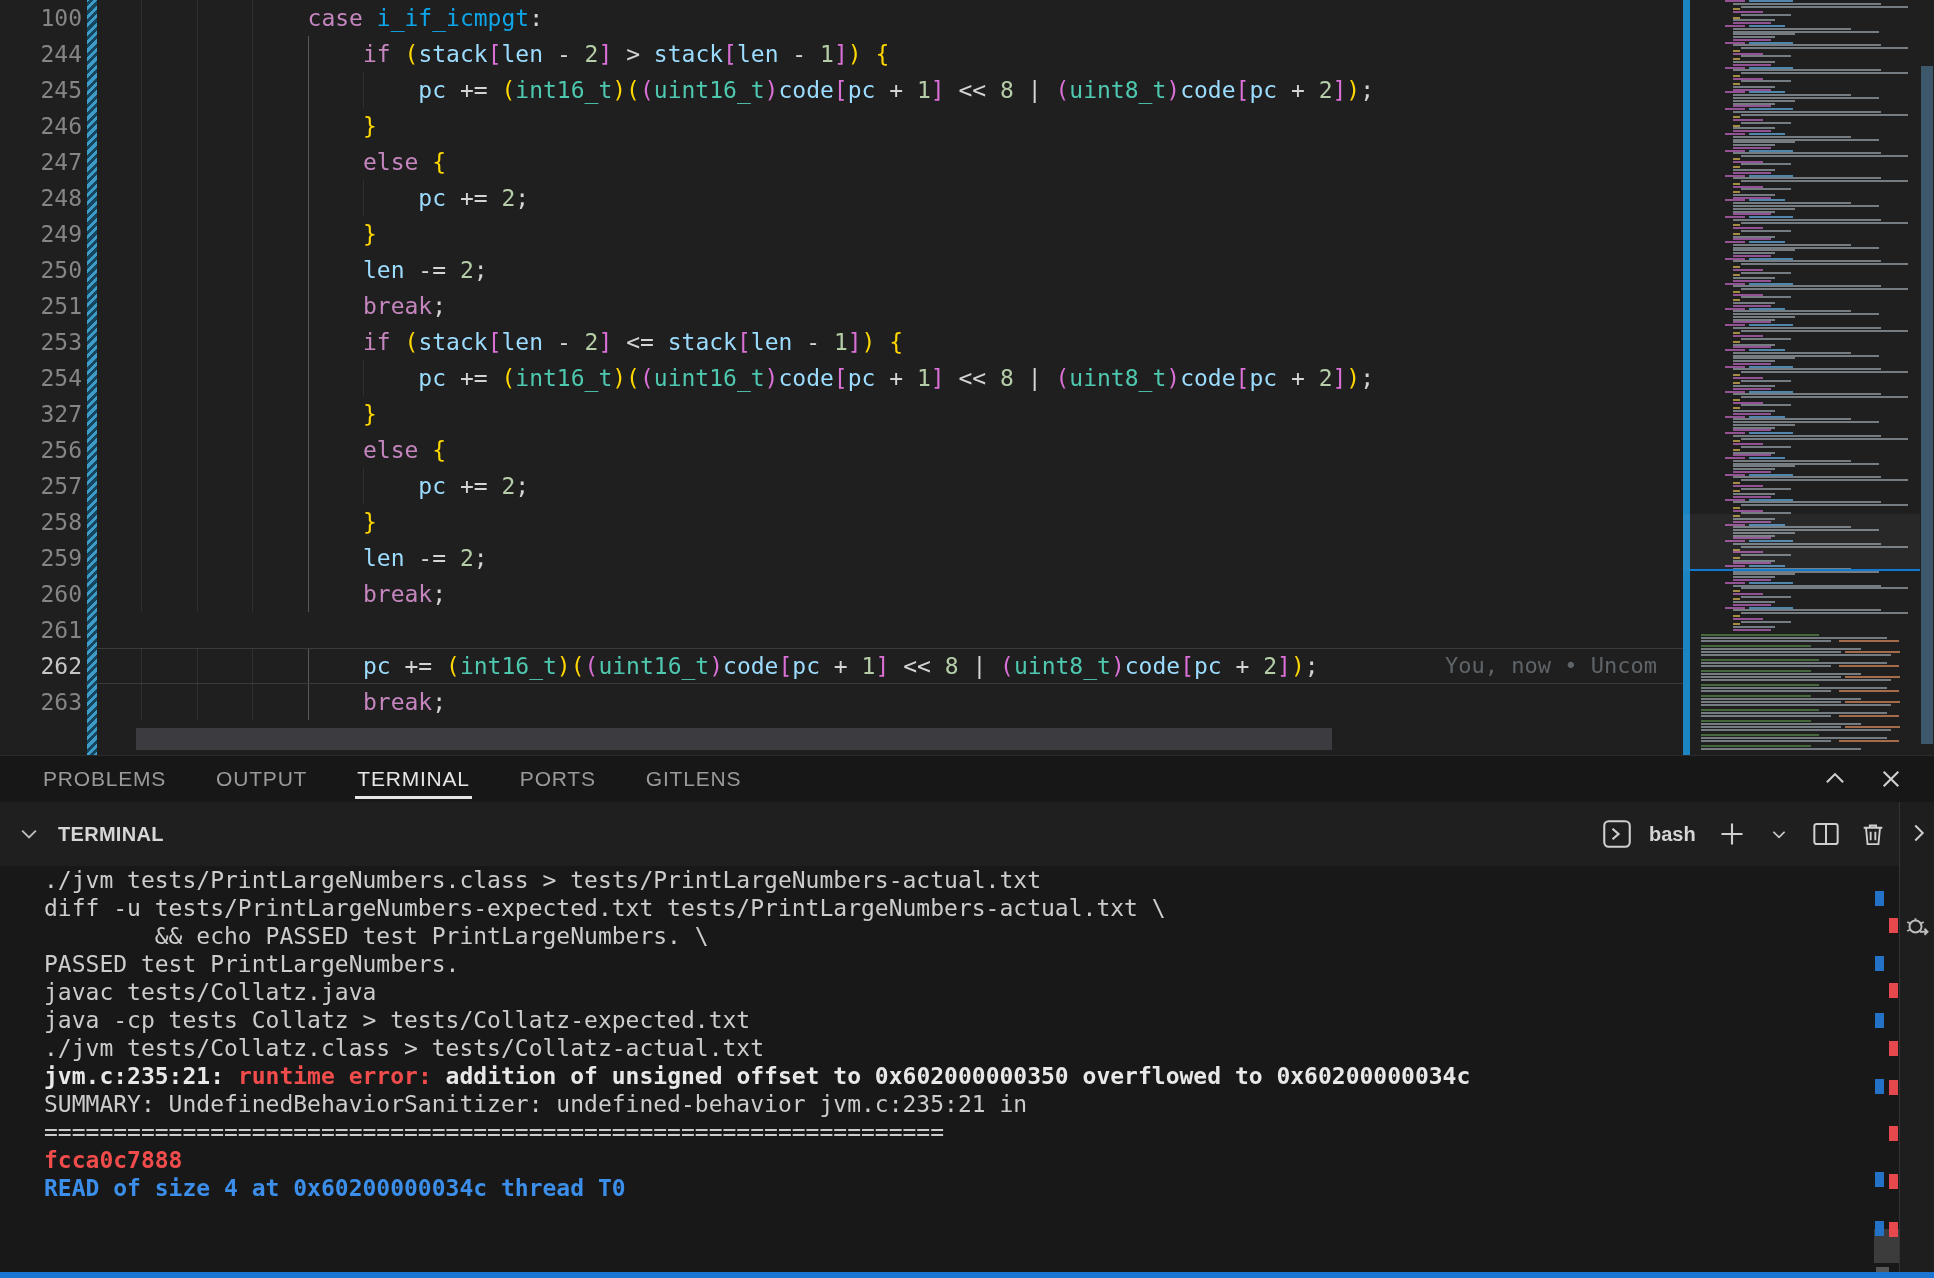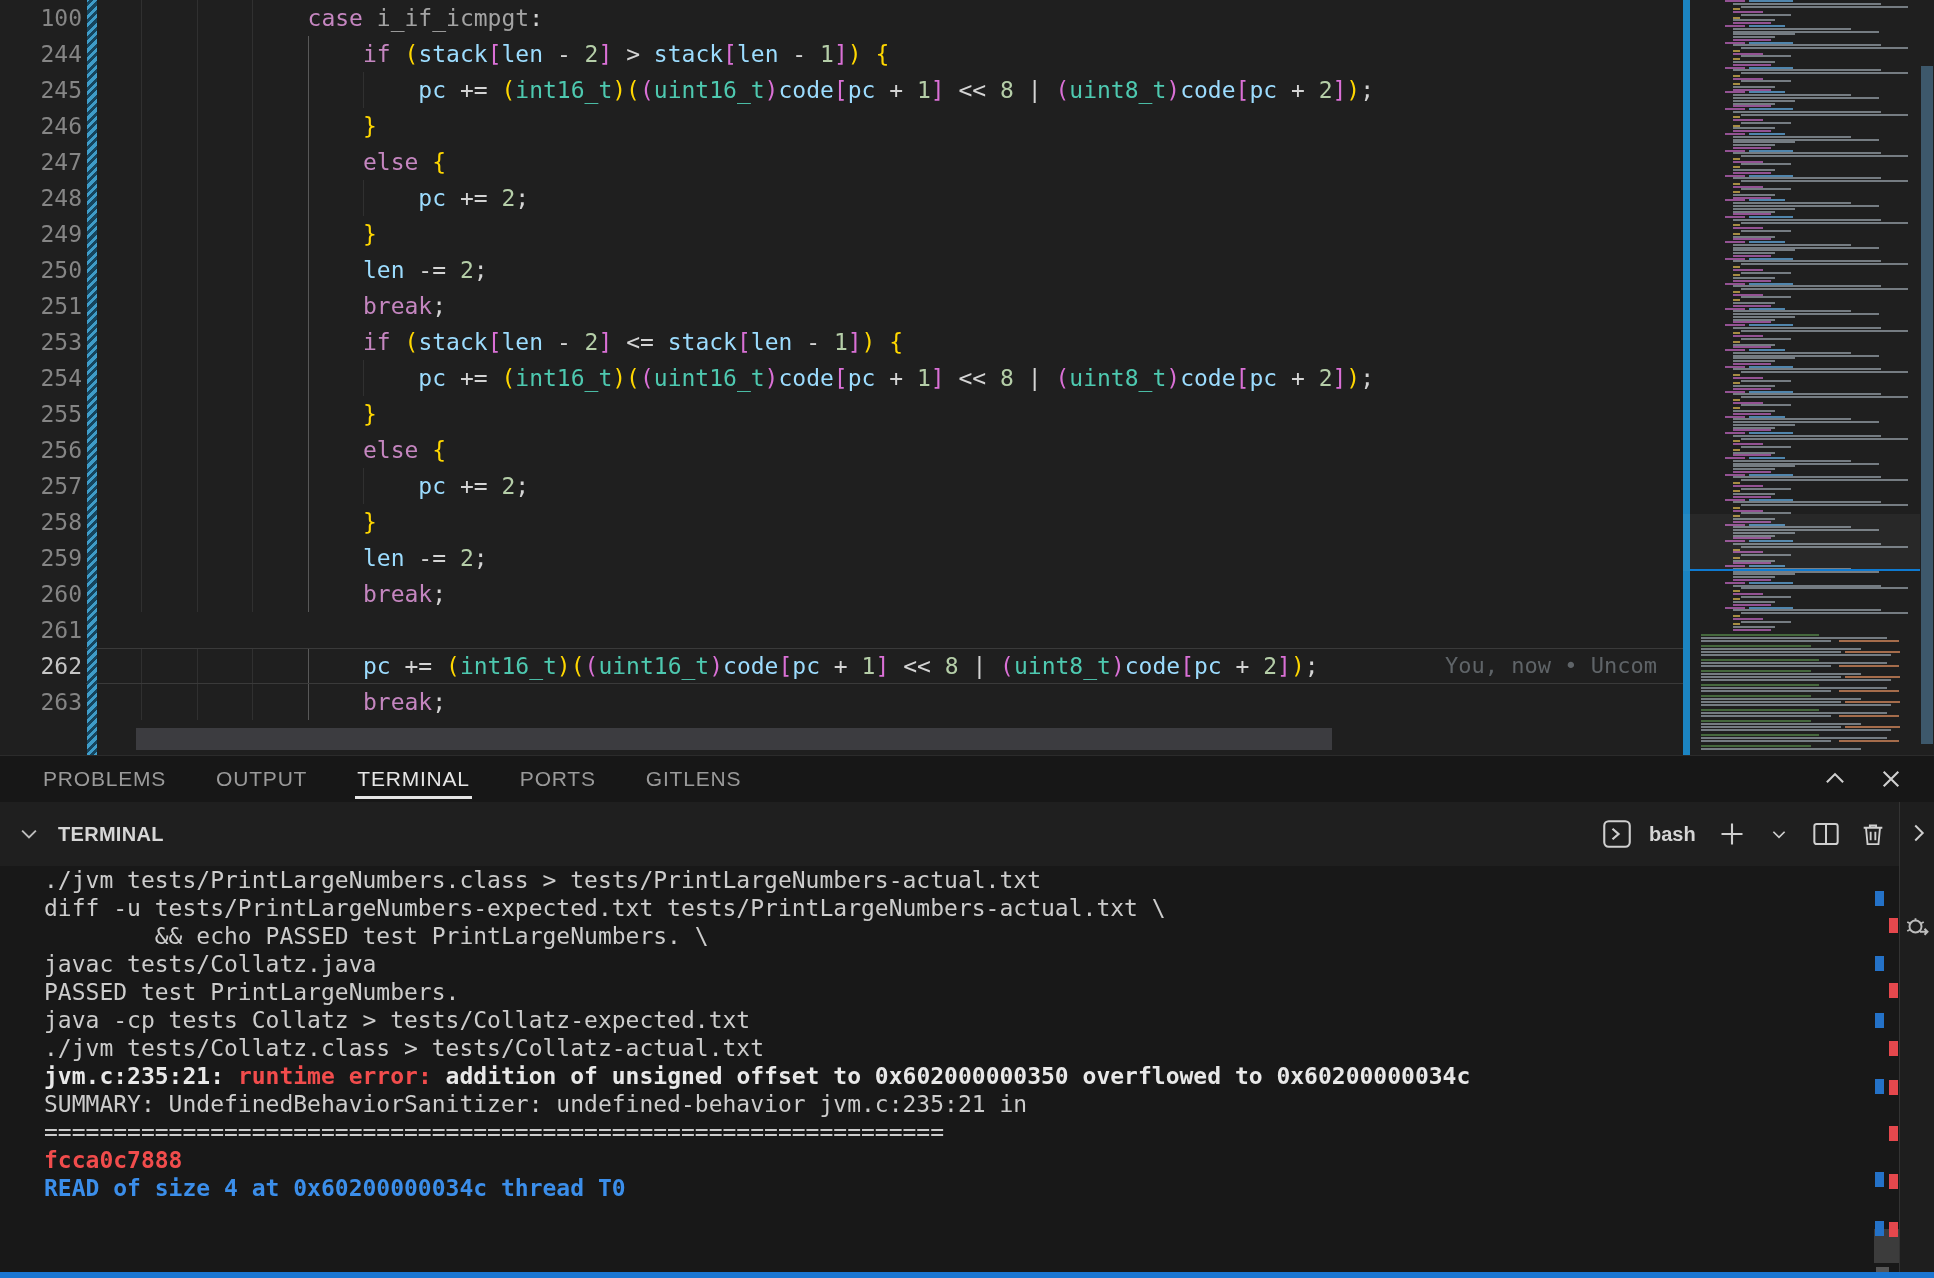--- a/index.html
+++ b/index.html
@@ -11,21 +11,21 @@
   #lines { position:absolute; left:0; top:0; width:1683px; height:756px; overflow:hidden; }
   .row { position:relative; height:36px; font-family:"DejaVu Sans Mono", monospace;
          font-size:23px; line-height:36px; white-space:pre; }
   .ln { position:absolute; left:0; top:0; width:82px; text-align:right; color:#858585; }
   .code { position:absolute; left:86px; top:0; }
   .row.cur .ln { color:#c6c6c6; }
   .row.cur::after { content:''; position:absolute; left:86px; right:0; top:0; bottom:0;
         border-top:1px solid #3a3a3a; border-bottom:1px solid #3a3a3a; pointer-events:none; }
   .guide { position:absolute; top:0; bottom:0; width:1px; background:#303030; }
   .guide.act { background:#585858; }
-  .tk-kw{color:#C586C0} .tk-var{color:#9CDCFE} .tk-cst{color:#a3a3a3} .tk-typ{color:#4EC9B0}
+  .tk-kw{color:#C586C0} .tk-var{color:#9CDCFE} .tk-cst{color:#0ea5e9} .tk-typ{color:#4EC9B0}
   .tk-num{color:#B5CEA8} .tk-op{color:#D4D4D4} .tk-b1{color:#FFD700} .tk-b2{color:#DA70D6}
   #gitbar { position:absolute; left:87px; top:0; width:10px; height:756px;
     background:repeating-linear-gradient(315deg,#3f9cc9 0px,#3f9cc9 3px,#16455e 3px,#16455e 6px); }
   .blame { position:absolute; left:1445px; top:0; color:#5f6468; font-size:22px;
            font-family:"DejaVu Sans Mono", monospace; }
   #hscroll { position:absolute; left:136px; top:728px; width:1196px; height:22px;
              background:#424246; opacity:.85; }
   
   #minimap { position:absolute; left:1683px; top:0; width:237px; height:756px; background:#1f1f1f; }
   #mm-git { position:absolute; left:0; top:0; width:7px; height:756px; background:#1b84c2; }
@@ -87,21 +87,21 @@
       <div class="row"><span class="ln">244</span><span class="code"><span class="guide" style="left: calc(4ch);"></span><span class="guide" style="left: calc(8ch);"></span><span class="guide" style="left: calc(12ch);"></span><span class="guide act" style="left: calc(16ch);"></span><span>                    </span><span class="tk-kw">if</span><span class="tk-op"> </span><span class="tk-b1">(</span><span class="tk-var">stack</span><span class="tk-b2">[</span><span class="tk-var">len</span><span class="tk-op"> - </span><span class="tk-num">2</span><span class="tk-b2">]</span><span class="tk-op"> &gt; </span><span class="tk-var">stack</span><span class="tk-b2">[</span><span class="tk-var">len</span><span class="tk-op"> - </span><span class="tk-num">1</span><span class="tk-b2">]</span><span class="tk-b1">)</span><span class="tk-op"> </span><span class="tk-b1">{</span></span></div>
       <div class="row"><span class="ln">245</span><span class="code"><span class="guide" style="left: calc(4ch);"></span><span class="guide" style="left: calc(8ch);"></span><span class="guide" style="left: calc(12ch);"></span><span class="guide act" style="left: calc(16ch);"></span><span class="guide" style="left: calc(20ch);"></span><span>                        </span><span class="tk-var">pc</span><span class="tk-op"> += </span><span class="tk-b1">(</span><span class="tk-typ">int16_t</span><span class="tk-b1">)</span><span class="tk-b1">(</span><span class="tk-b2">(</span><span class="tk-typ">uint16_t</span><span class="tk-b2">)</span><span class="tk-var">code</span><span class="tk-b2">[</span><span class="tk-var">pc</span><span class="tk-op"> + </span><span class="tk-num">1</span><span class="tk-b2">]</span><span class="tk-op"> &lt;&lt; </span><span class="tk-num">8</span><span class="tk-op"> | </span><span class="tk-b2">(</span><span class="tk-typ">uint8_t</span><span class="tk-b2">)</span><span class="tk-var">code</span><span class="tk-b2">[</span><span class="tk-var">pc</span><span class="tk-op"> + </span><span class="tk-num">2</span><span class="tk-b2">]</span><span class="tk-b1">)</span><span class="tk-op">;</span></span></div>
       <div class="row"><span class="ln">246</span><span class="code"><span class="guide" style="left: calc(4ch);"></span><span class="guide" style="left: calc(8ch);"></span><span class="guide" style="left: calc(12ch);"></span><span class="guide act" style="left: calc(16ch);"></span><span>                    </span><span class="tk-b1">}</span></span></div>
       <div class="row"><span class="ln">247</span><span class="code"><span class="guide" style="left: calc(4ch);"></span><span class="guide" style="left: calc(8ch);"></span><span class="guide" style="left: calc(12ch);"></span><span class="guide act" style="left: calc(16ch);"></span><span>                    </span><span class="tk-kw">else</span><span class="tk-op"> </span><span class="tk-b1">{</span></span></div>
       <div class="row"><span class="ln">248</span><span class="code"><span class="guide" style="left: calc(4ch);"></span><span class="guide" style="left: calc(8ch);"></span><span class="guide" style="left: calc(12ch);"></span><span class="guide act" style="left: calc(16ch);"></span><span class="guide" style="left: calc(20ch);"></span><span>                        </span><span class="tk-var">pc</span><span class="tk-op"> += </span><span class="tk-num">2</span><span class="tk-op">;</span></span></div>
       <div class="row"><span class="ln">249</span><span class="code"><span class="guide" style="left: calc(4ch);"></span><span class="guide" style="left: calc(8ch);"></span><span class="guide" style="left: calc(12ch);"></span><span class="guide act" style="left: calc(16ch);"></span><span>                    </span><span class="tk-b1">}</span></span></div>
       <div class="row"><span class="ln">250</span><span class="code"><span class="guide" style="left: calc(4ch);"></span><span class="guide" style="left: calc(8ch);"></span><span class="guide" style="left: calc(12ch);"></span><span class="guide act" style="left: calc(16ch);"></span><span>                    </span><span class="tk-var">len</span><span class="tk-op"> -= </span><span class="tk-num">2</span><span class="tk-op">;</span></span></div>
       <div class="row"><span class="ln">251</span><span class="code"><span class="guide" style="left: calc(4ch);"></span><span class="guide" style="left: calc(8ch);"></span><span class="guide" style="left: calc(12ch);"></span><span class="guide act" style="left: calc(16ch);"></span><span>                    </span><span class="tk-kw">break</span><span class="tk-op">;</span></span></div>
       <div class="row"><span class="ln">253</span><span class="code"><span class="guide" style="left: calc(4ch);"></span><span class="guide" style="left: calc(8ch);"></span><span class="guide" style="left: calc(12ch);"></span><span class="guide act" style="left: calc(16ch);"></span><span>                    </span><span class="tk-kw">if</span><span class="tk-op"> </span><span class="tk-b1">(</span><span class="tk-var">stack</span><span class="tk-b2">[</span><span class="tk-var">len</span><span class="tk-op"> - </span><span class="tk-num">2</span><span class="tk-b2">]</span><span class="tk-op"> &lt;= </span><span class="tk-var">stack</span><span class="tk-b2">[</span><span class="tk-var">len</span><span class="tk-op"> - </span><span class="tk-num">1</span><span class="tk-b2">]</span><span class="tk-b1">)</span><span class="tk-op"> </span><span class="tk-b1">{</span></span></div>
       <div class="row"><span class="ln">254</span><span class="code"><span class="guide" style="left: calc(4ch);"></span><span class="guide" style="left: calc(8ch);"></span><span class="guide" style="left: calc(12ch);"></span><span class="guide act" style="left: calc(16ch);"></span><span class="guide" style="left: calc(20ch);"></span><span>                        </span><span class="tk-var">pc</span><span class="tk-op"> += </span><span class="tk-b1">(</span><span class="tk-typ">int16_t</span><span class="tk-b1">)</span><span class="tk-b1">(</span><span class="tk-b2">(</span><span class="tk-typ">uint16_t</span><span class="tk-b2">)</span><span class="tk-var">code</span><span class="tk-b2">[</span><span class="tk-var">pc</span><span class="tk-op"> + </span><span class="tk-num">1</span><span class="tk-b2">]</span><span class="tk-op"> &lt;&lt; </span><span class="tk-num">8</span><span class="tk-op"> | </span><span class="tk-b2">(</span><span class="tk-typ">uint8_t</span><span class="tk-b2">)</span><span class="tk-var">code</span><span class="tk-b2">[</span><span class="tk-var">pc</span><span class="tk-op"> + </span><span class="tk-num">2</span><span class="tk-b2">]</span><span class="tk-b1">)</span><span class="tk-op">;</span></span></div>
-      <div class="row"><span class="ln">255</span><span class="code"><span class="guide" style="left: calc(4ch);"></span><span class="guide" style="left: calc(8ch);"></span><span class="guide" style="left: calc(12ch);"></span><span class="guide act" style="left: calc(16ch);"></span><span>                    </span><span class="tk-b1">}</span></span></div>
+      <div class="row"><span class="ln">327</span><span class="code"><span class="guide" style="left: calc(4ch);"></span><span class="guide" style="left: calc(8ch);"></span><span class="guide" style="left: calc(12ch);"></span><span class="guide act" style="left: calc(16ch);"></span><span>                    </span><span class="tk-b1">}</span></span></div>
       <div class="row"><span class="ln">256</span><span class="code"><span class="guide" style="left: calc(4ch);"></span><span class="guide" style="left: calc(8ch);"></span><span class="guide" style="left: calc(12ch);"></span><span class="guide act" style="left: calc(16ch);"></span><span>                    </span><span class="tk-kw">else</span><span class="tk-op"> </span><span class="tk-b1">{</span></span></div>
       <div class="row"><span class="ln">257</span><span class="code"><span class="guide" style="left: calc(4ch);"></span><span class="guide" style="left: calc(8ch);"></span><span class="guide" style="left: calc(12ch);"></span><span class="guide act" style="left: calc(16ch);"></span><span class="guide" style="left: calc(20ch);"></span><span>                        </span><span class="tk-var">pc</span><span class="tk-op"> += </span><span class="tk-num">2</span><span class="tk-op">;</span></span></div>
       <div class="row"><span class="ln">258</span><span class="code"><span class="guide" style="left: calc(4ch);"></span><span class="guide" style="left: calc(8ch);"></span><span class="guide" style="left: calc(12ch);"></span><span class="guide act" style="left: calc(16ch);"></span><span>                    </span><span class="tk-b1">}</span></span></div>
       <div class="row"><span class="ln">259</span><span class="code"><span class="guide" style="left: calc(4ch);"></span><span class="guide" style="left: calc(8ch);"></span><span class="guide" style="left: calc(12ch);"></span><span class="guide act" style="left: calc(16ch);"></span><span>                    </span><span class="tk-var">len</span><span class="tk-op"> -= </span><span class="tk-num">2</span><span class="tk-op">;</span></span></div>
       <div class="row"><span class="ln">260</span><span class="code"><span class="guide" style="left: calc(4ch);"></span><span class="guide" style="left: calc(8ch);"></span><span class="guide" style="left: calc(12ch);"></span><span class="guide act" style="left: calc(16ch);"></span><span>                    </span><span class="tk-kw">break</span><span class="tk-op">;</span></span></div>
       <div class="row"><span class="ln">261</span></div>
       <div class="row cur"><span class="ln">262</span><span class="code"><span class="guide" style="left: calc(4ch);"></span><span class="guide" style="left: calc(8ch);"></span><span class="guide" style="left: calc(12ch);"></span><span class="guide act" style="left: calc(16ch);"></span><span>                    </span><span class="tk-var">pc</span><span class="tk-op"> += </span><span class="tk-b1">(</span><span class="tk-typ">int16_t</span><span class="tk-b1">)</span><span class="tk-b1">(</span><span class="tk-b2">(</span><span class="tk-typ">uint16_t</span><span class="tk-b2">)</span><span class="tk-var">code</span><span class="tk-b2">[</span><span class="tk-var">pc</span><span class="tk-op"> + </span><span class="tk-num">1</span><span class="tk-b2">]</span><span class="tk-op"> &lt;&lt; </span><span class="tk-num">8</span><span class="tk-op"> | </span><span class="tk-b2">(</span><span class="tk-typ">uint8_t</span><span class="tk-b2">)</span><span class="tk-var">code</span><span class="tk-b2">[</span><span class="tk-var">pc</span><span class="tk-op"> + </span><span class="tk-num">2</span><span class="tk-b2">]</span><span class="tk-b1">)</span><span class="tk-op">;</span></span><span class="blame">You, now • Uncom</span></div>
       <div class="row"><span class="ln">263</span><span class="code"><span class="guide" style="left: calc(4ch);"></span><span class="guide" style="left: calc(8ch);"></span><span class="guide" style="left: calc(12ch);"></span><span class="guide act" style="left: calc(16ch);"></span><span>                    </span><span class="tk-kw">break</span><span class="tk-op">;</span></span></div>
     </div>
   <div id="gitbar"></div>
@@ -494,22 +494,22 @@
         <path d="M9 7V5.5M5.5 9l-2-1M5.5 13l-2 1M12.5 9l2-1" stroke="#bdbdbd" stroke-width="1.2" fill="none"></path>
         <path d="M12 14.5h5M15 12.5l2 2-2 2" stroke="#bdbdbd" stroke-width="1.3" fill="none"></path>
       </svg>
     </div>
   </div>
 
   <div id="term">
       <div class="tline"><span class="ts-def">./jvm tests/PrintLargeNumbers.class &gt; tests/PrintLargeNumbers-actual.txt</span></div>
       <div class="tline"><span class="ts-def">diff -u tests/PrintLargeNumbers-expected.txt tests/PrintLargeNumbers-actual.txt \</span></div>
       <div class="tline"><span class="ts-def">        &amp;&amp; echo PASSED test PrintLargeNumbers. \</span></div>
+      <div class="tline"><span class="ts-def">PASSED test PrintLargeNumbers.</span></div>
       <div class="tline"><span class="ts-def">javac tests/Collatz.java</span></div>
-      <div class="tline"><span class="ts-def">PASSED test PrintLargeNumbers.</span></div>
       <div class="tline"><span class="ts-def">java -cp tests Collatz &gt; tests/Collatz-expected.txt</span></div>
       <div class="tline"><span class="ts-def">./jvm tests/Collatz.class &gt; tests/Collatz-actual.txt</span></div>
       <div class="tline"><span class="ts-bold">jvm.c:235:21: </span><span class="ts-redb">runtime error: </span><span class="ts-bold">addition of unsigned offset to 0x602000000350 overflowed to 0x60200000034c</span></div>
       <div class="tline"><span class="ts-def">SUMMARY: UndefinedBehaviorSanitizer: undefined-behavior jvm.c:235:21 in </span></div>
       <div class="tline"><span class="ts-def">=================================================================</span></div>
       <div class="tline"><span class="ts-redb">fcca0c7888</span></div>
       <div class="tline"><span class="ts-blueb">READ of size 4 at 0x60200000034c thread T0</span></div>
     </div>
   <div id="decos"></div>
   <div id="term-thumb"></div>

